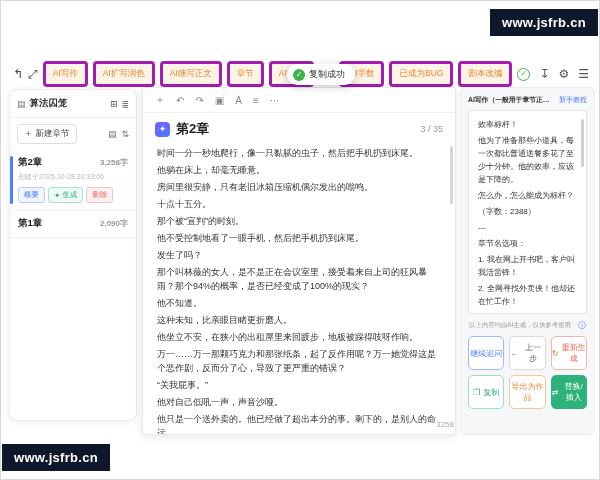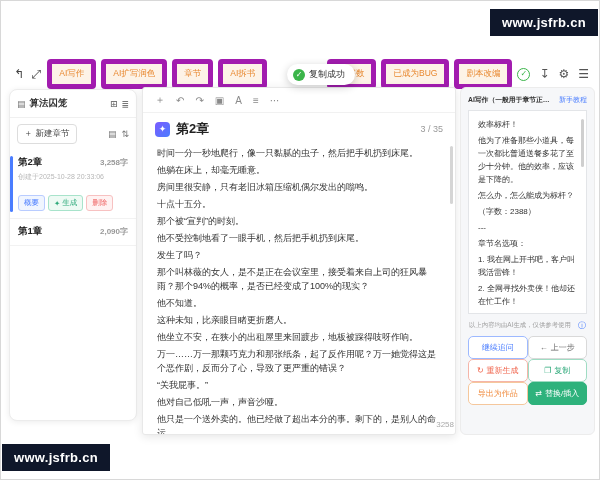--- a/index.html
+++ b/index.html
@@ -6,21 +6,21 @@
   html,body{width:600px;height:480px}
   body{position:relative;background:#fff;font-family:"Liberation Sans","DejaVu Sans",sans-serif;overflow:hidden;border:1px solid #d8d8d8}
 
   .watermark{position:absolute;background:#0f172a;color:#fff;font-size:13px;font-weight:bold;padding:6px 12px;z-index:60;letter-spacing:.3px}
   .wm-top{top:8px;right:1px}
   .wm-bottom{bottom:8px;left:1px}
 
   
   .toolbar{position:absolute;left:12px;top:60px;right:10px;height:26px;display:flex;align-items:center;gap:5px}
   .nav-icon{color:#444;font-size:12px;width:15px;text-align:center;cursor:pointer}
-  .tb-btn{font-size:8.5px;color:#e8882f;background:#fdf3e7;border:5px solid #a21caf;border-radius:4px;padding:4px 7px;white-space:nowrap;cursor:pointer}
+  .tb-btn{font-size:8.5px;color:#e8882f;background:#fdf3e7;border:3px solid #a21caf;border-radius:4px;padding:4px 7px;white-space:nowrap;cursor:pointer}
   .tb-gap{width:62px}
   .tb-right{margin-left:auto;display:flex;gap:9px;align-items:center}
   .tb-right .ic{font-size:12px;color:#555;cursor:pointer}
   .ic-circle{width:13px;height:13px;border:1.5px solid #3bb54a;border-radius:50%;color:#3bb54a;font-size:8px;line-height:10px;text-align:center;cursor:pointer}
 
   
   .toast{position:absolute;left:286px;top:63px;z-index:40;background:#fff;border-radius:14px;box-shadow:0 2px 8px rgba(0,0,0,.2);padding:4px 10px 4px 6px;display:flex;align-items:center;gap:4px;font-size:9px;color:#333}
   .toast .dot{width:12px;height:12px;border-radius:50%;background:#3bb54a;color:#fff;font-size:8px;line-height:12px;text-align:center;flex:0 0 auto}
 
   
@@ -28,21 +28,21 @@
   .sb-head{display:flex;align-items:center;gap:4px;padding:7px 7px;border-bottom:1px solid #f0f0f0;font-size:9.5px;font-weight:bold;color:#333}
   .sb-head .ic,.sb-row2 .ic{color:#777;font-size:9px;cursor:pointer}
   .spacer{flex:1}
   .sb-row2{display:flex;align-items:center;gap:5px;padding:6px 7px}
   .new-ch{display:flex;align-items:center;gap:3px;border:1px solid #ddd;border-radius:4px;font-size:8.5px;color:#444;padding:3px 6px;cursor:pointer;background:#fff}
   .ch-card{position:relative;padding:6px 8px 7px;border-bottom:1px solid #f2f2f2;cursor:pointer}
   .ch-card.sel:before{content:"";position:absolute;left:0;top:6px;bottom:6px;width:3px;background:#4a7dff;border-radius:2px}
   .ch-title-row{display:flex;align-items:center;font-size:9.5px;color:#222;font-weight:bold}
   .ch-count{margin-left:auto;font-weight:bold;color:#999;font-size:8px}
   .ch-date{font-size:7px;color:#b7b7b7;margin-top:3px}
-  .tags{display:flex;gap:3px;margin-top:13px}
+  .tags{display:flex;gap:3px;margin-top:5px}
   .tag{display:flex;align-items:center;gap:2px;font-size:7.5px;border-radius:3px;padding:2px 5px;border:1px solid;cursor:pointer}
   .tag-blue{color:#4a7dff;border-color:#b9ccff;background:#f0f5ff}
   .tag-green{color:#2ea97a;border-color:#a8e3cb;background:#eefaf4}
   .tag-red{color:#f06a6a;border-color:#f7c1c1;background:#fff2f2}
 
   
   .editor{position:absolute;left:141px;top:86px;width:314px;height:348px;background:#fff;border:1px solid #e8e8e8;border-radius:3px;box-shadow:0 2px 10px rgba(0,0,0,.10);overflow:hidden}
   .ed-toolbar{display:flex;align-items:center;gap:11px;padding:5px 12px;border-bottom:1px solid #f1f1f1;color:#8a8a8a;font-size:10px}
   .ed-toolbar span{cursor:pointer}
   .ed-title-row{display:flex;align-items:center;gap:6px;padding:7px 12px 5px}
@@ -57,40 +57,41 @@
   
   .ai-panel{position:absolute;left:459px;top:86px;width:135px;height:348px;background:#f6f7f9;border:1px solid #ececec;border-radius:6px;padding:7px 7px 8px;overflow:hidden}
   .ap-head{display:flex;align-items:center;gap:3px;margin-bottom:5px}
   .ap-title{font-size:6.8px;font-weight:bold;color:#333;white-space:nowrap;overflow:hidden;text-overflow:ellipsis;flex:1}
   .ap-link{font-size:7px;color:#4a7dff;white-space:nowrap;cursor:pointer}
   .ap-card{position:relative;background:#fff;border:1px solid #e3e5e8;border-radius:0;padding:7px 10px 7px 9px;height:204px;overflow:hidden;font-size:8px;line-height:13px;color:#333}
   .ap-card p{margin:0 0 3px}
   .ap-scroll{position:absolute;right:2px;top:8px;width:3px;height:48px;background:#cfcfcf;border-radius:2px;cursor:pointer}
   .ap-note{display:flex;align-items:center;gap:3px;font-size:6.4px;color:#a0a0a0;margin:6px 1px 5px}
   .ap-note .info{color:#4a7dff;font-size:8px;margin-left:auto;cursor:pointer}
-  .ap-btns{display:grid;grid-template-columns:1fr 1fr;}
+  .ap-btns{display:grid;grid-template-columns:1fr 1fr 1fr;gap:5px}
   .ap-btn{border-radius:5px;font-size:8px;padding:5px 0;display:flex;align-items:center;justify-content:center;gap:3px;background:#fff;border:1px solid;cursor:pointer}
   .b-blue{color:#4a7dff;border-color:#9db9ff}
   .b-gray{color:#666;border-color:#d9d9d9}
   .b-red{color:#f0654d;border-color:#f5b5a9}
   .b-green{color:#2ea97a;border-color:#9fdcc3}
   .b-orange{color:#f08a3c;border-color:#f5c79c}
   .b-solid{background:#2eb27c;border-color:#2eb27c;color:#fff}
 </style>
 </head>
 <body>
 
 <div class="watermark wm-top">www.jsfrb.cn</div>
 <div class="watermark wm-bottom">www.jsfrb.cn</div>
 
 <div class="toolbar">
   <span class="nav-icon">↰</span>
   <span class="nav-icon">⤢</span>
   <button class="tb-btn">AI写作</button>
   <button class="tb-btn">AI扩写润色</button>
+  <button class="tb-btn">AI继写正文</button>
   <button class="tb-btn">章节</button>
   <button class="tb-btn">AI拆书</button>
   <span class="tb-gap"></span>
   <button class="tb-btn">AI字数</button>
   <button class="tb-btn">已成为BUG</button>
   <button class="tb-btn">剧本改编</button>
   <div class="tb-right">
     <span class="ic-circle">✓</span>
     <span class="ic">↧</span>
     <span class="ic">⚙</span>

